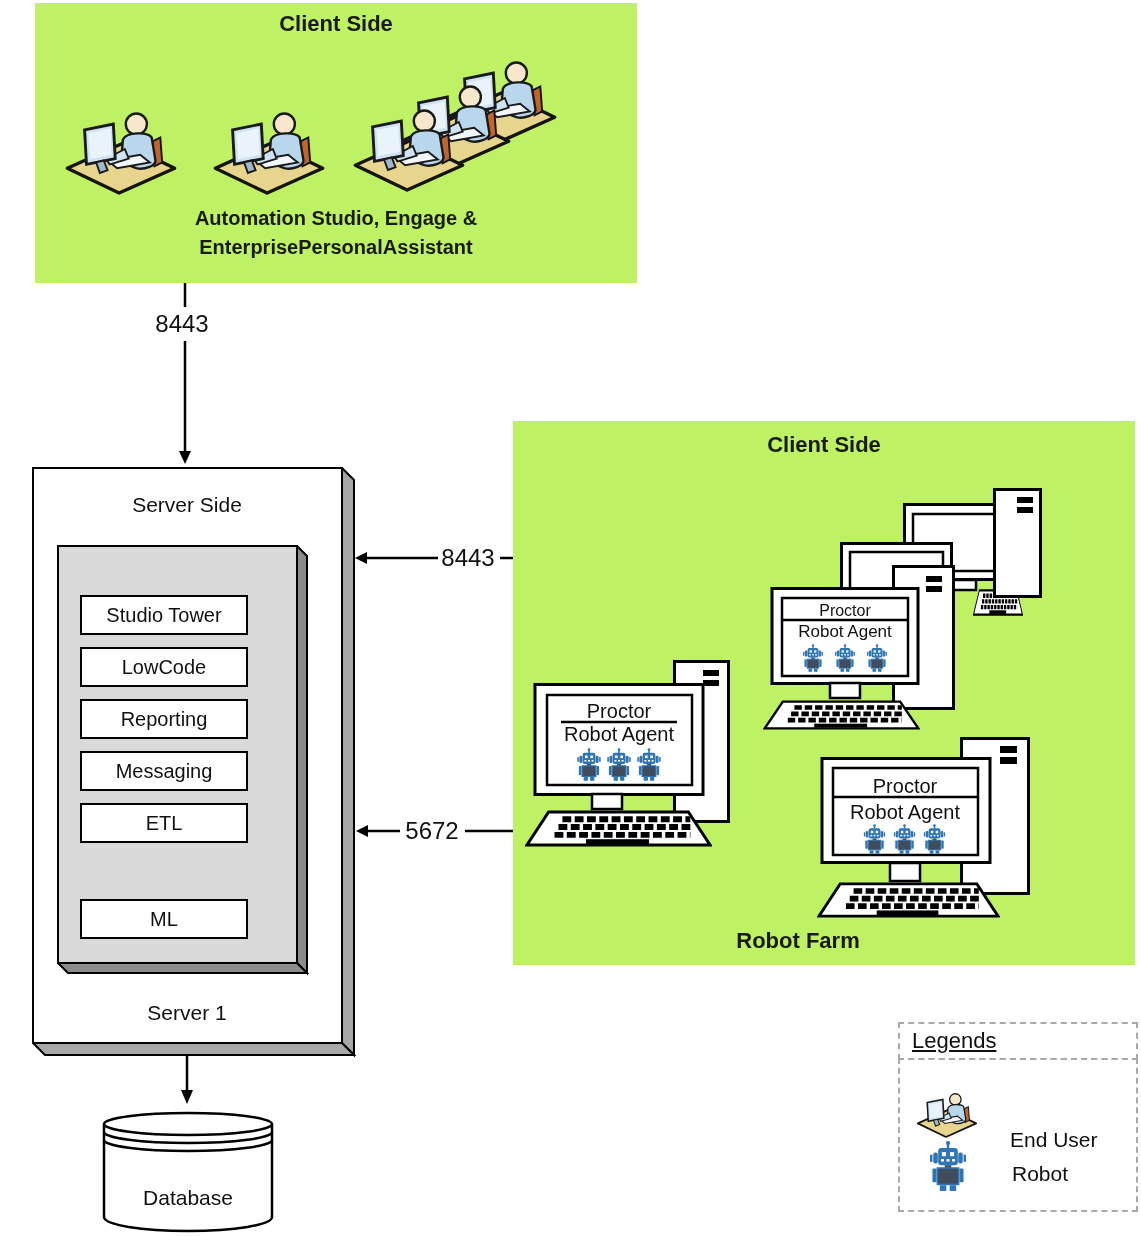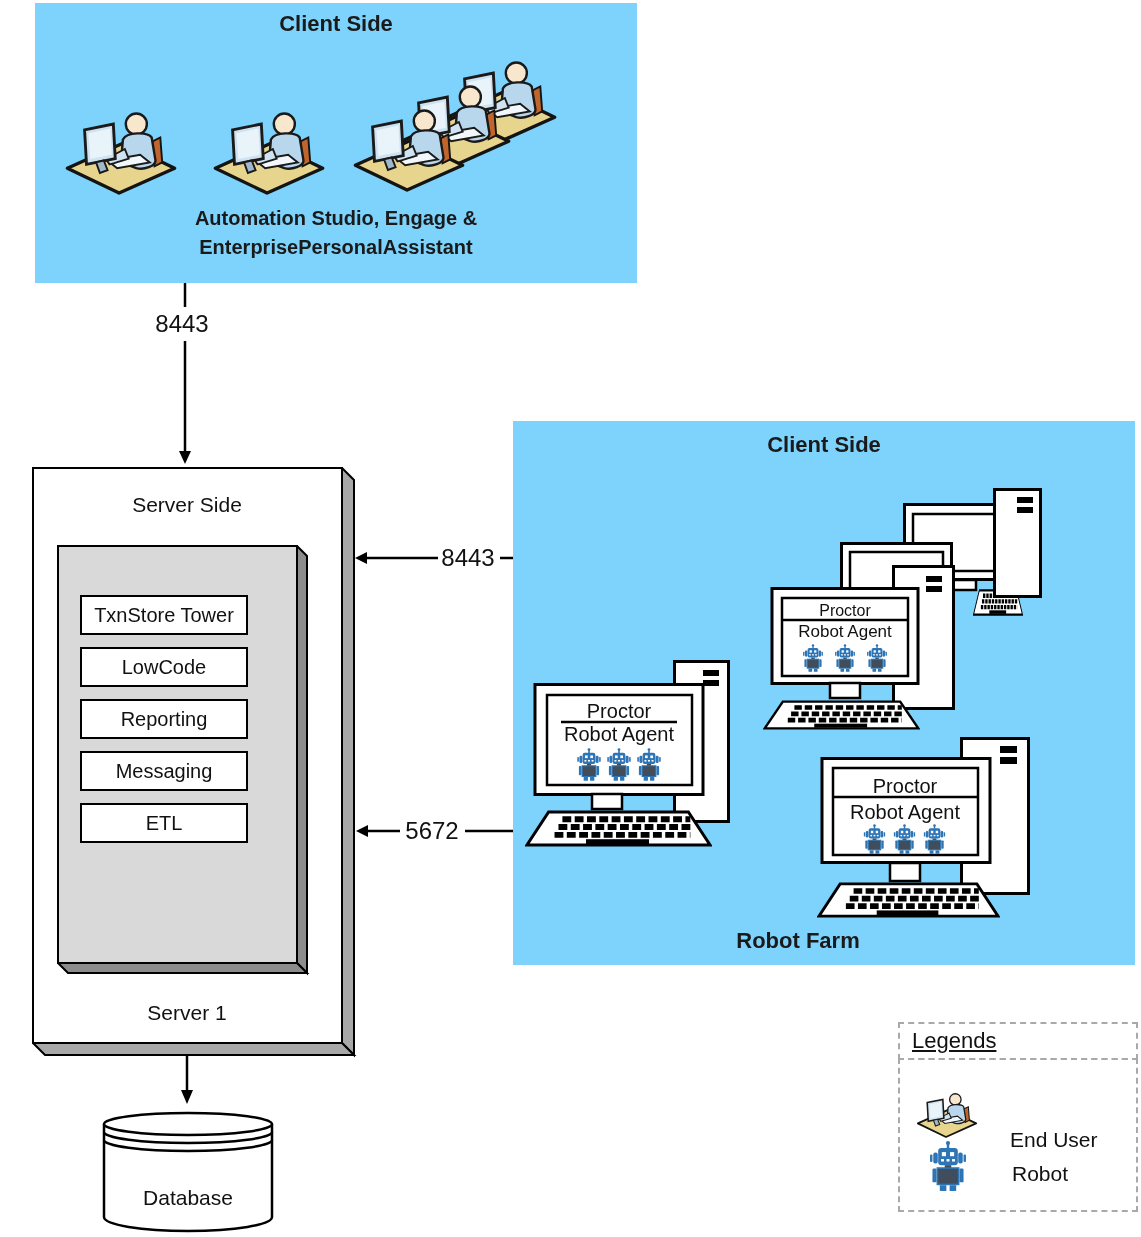--- a/index.html
+++ b/index.html
@@ -1,19 +1,19 @@
 <!DOCTYPE html>
 <html><head>
 <meta charset="utf-8">
 <style>
   html,body{margin:0;padding:0;background:#fff;}
   #canvas{position:relative;width:1141px;height:1237px;background:#fff;overflow:hidden;
           font-family:"Liberation Sans",sans-serif;color:#111;}
   .abs{position:absolute;}
-  .panel{position:absolute;background:#7dd3fc;}
+  .panel{position:absolute;background:#bef264;}
   .panel-title{position:absolute;left:0;right:0;text-align:center;font-weight:bold;font-size:22px;color:#1a1a1a;}
   .caption{position:absolute;left:0;right:0;text-align:center;font-weight:bold;font-size:20px;line-height:29px;color:#1a1a1a;}
   .farm-label{position:absolute;text-align:center;font-weight:bold;font-size:22px;color:#1a1a1a;}
   .server-box{position:absolute;left:32px;top:467px;width:310px;height:576px;}
   .server-label{position:absolute;left:0;width:310px;text-align:center;font-size:21px;color:#111;}
   .server-inner{position:absolute;left:25px;top:78px;width:240px;height:418px;}
   .component{position:absolute;left:23px;width:164px;height:36px;background:#fff;border:2px solid #000;
              text-align:center;line-height:36px;font-size:20px;color:#111;}
   svg text{font-family:"Liberation Sans",sans-serif;fill:#111;}
   .legends{position:absolute;left:898px;top:1022px;width:240px;}
@@ -106,25 +106,26 @@
       <rect x="1" y="1" width="309" height="575" fill="#fff" stroke="#000" stroke-width="2"></rect>
     </svg>
     <div class="server-label" style="top:26px;">Server Side</div>
 
     <div class="server-inner">
       <svg class="abs" style="left:0;top:0;" width="254" height="432">
         <polygon points="240,1 250,11 250,428 240,418" fill="#8c8c8c" stroke="#000" stroke-width="2"></polygon>
         <polygon points="1,418 11,428 250,428 240,418" fill="#8c8c8c" stroke="#000" stroke-width="2"></polygon>
         <rect x="1" y="1" width="239" height="417" fill="#d9d9d9" stroke="#000" stroke-width="2"></rect>
       </svg>
-      <div class="component" style="top:50px;">TxnStore Tower</div>
+      <div class="component" style="top:50px;">Studio Tower</div>
       <div class="component" style="top:154px;">Reporting</div>
       <div class="component" style="top:102px;">LowCode</div>
       <div class="component" style="top:206px;">Messaging</div>
       <div class="component" style="top:258px;">ETL</div>
+      <div class="component" style="top:354px;">ML</div>
     </div>
 
     <div class="server-label" style="top:534px;">Server 1</div>
   </div>
 
   <svg class="abs" style="left:100px;top:1105px;" width="180" height="133">
     <path d="M4,19 L4,112 A84,14 0 0 0 172,112 L172,19" fill="#fff" stroke="#000" stroke-width="2.5"></path>
     <path d="M4,27 A84,11 0 0 0 172,27" fill="none" stroke="#000" stroke-width="2.5"></path>
     <path d="M4,35 A84,11 0 0 0 172,35" fill="none" stroke="#000" stroke-width="2.5"></path>
     <ellipse cx="88" cy="19" rx="84" ry="11" fill="#fff" stroke="#000" stroke-width="2.5"></ellipse>

